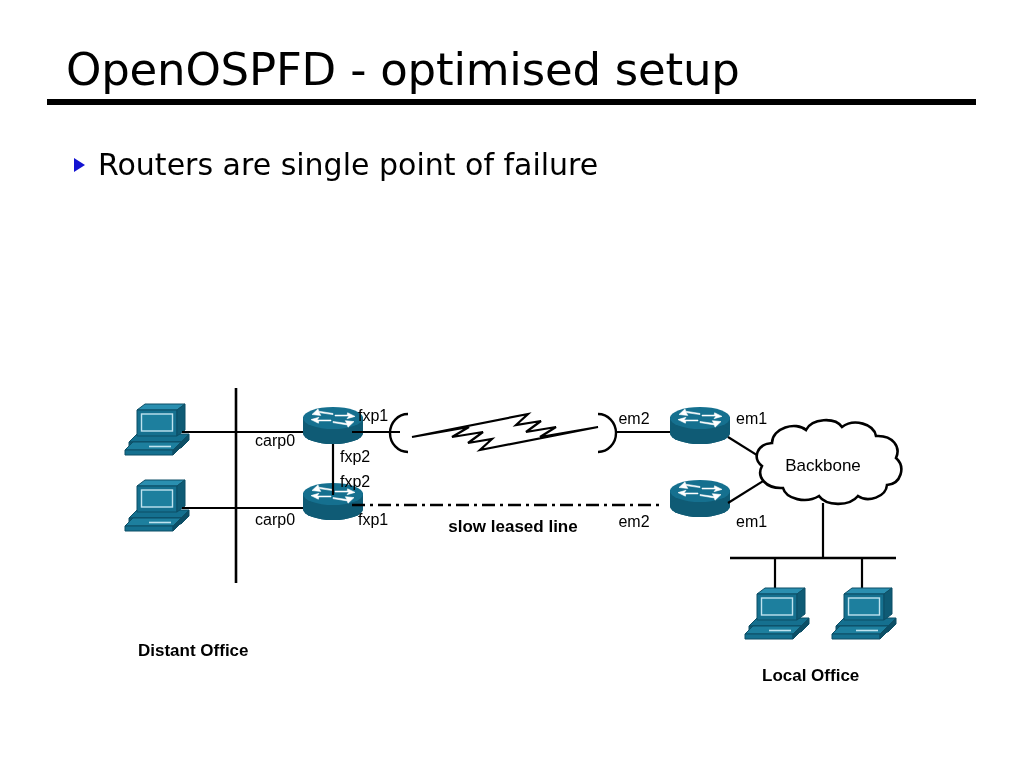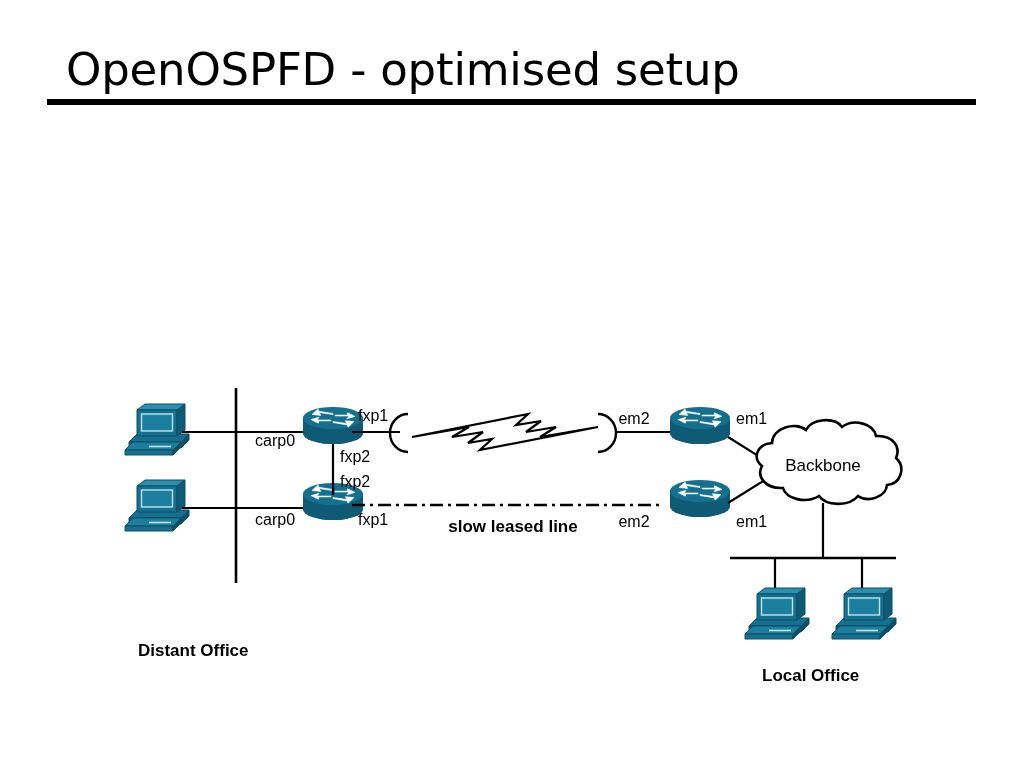--- a/index.html
+++ b/index.html
@@ -141,20 +141,26 @@
 </style>
 </head>
 <body>
 
 <div class="slide">
 
   <div class="title">OpenOSPFD - optimised setup</div>
   <div class="title-rule"></div>
 
   <div class="bullets">
+    <div class="bullet-row">
+      <span class="bullet-marker">
+          <span class="tri"></span>
+        </span>
+      <span class="bullet-text">Routers are single point of failure</span>
+    </div>
   </div>
 
   <div class="diagram">
     <svg width="1024" height="768" viewBox="0 0 1024 768" xmlns="http://www.w3.org/2000/svg">
       <defs>
 
         <g id="router-icon">
 
           <path d="M 0,10 L 0,26 A 30,11 0 0 0 60,26 L 60,10 Z" fill="#0f5b75"></path>
           <ellipse cx="30" cy="26" rx="30" ry="11" fill="#0f5b75"></ellipse>

